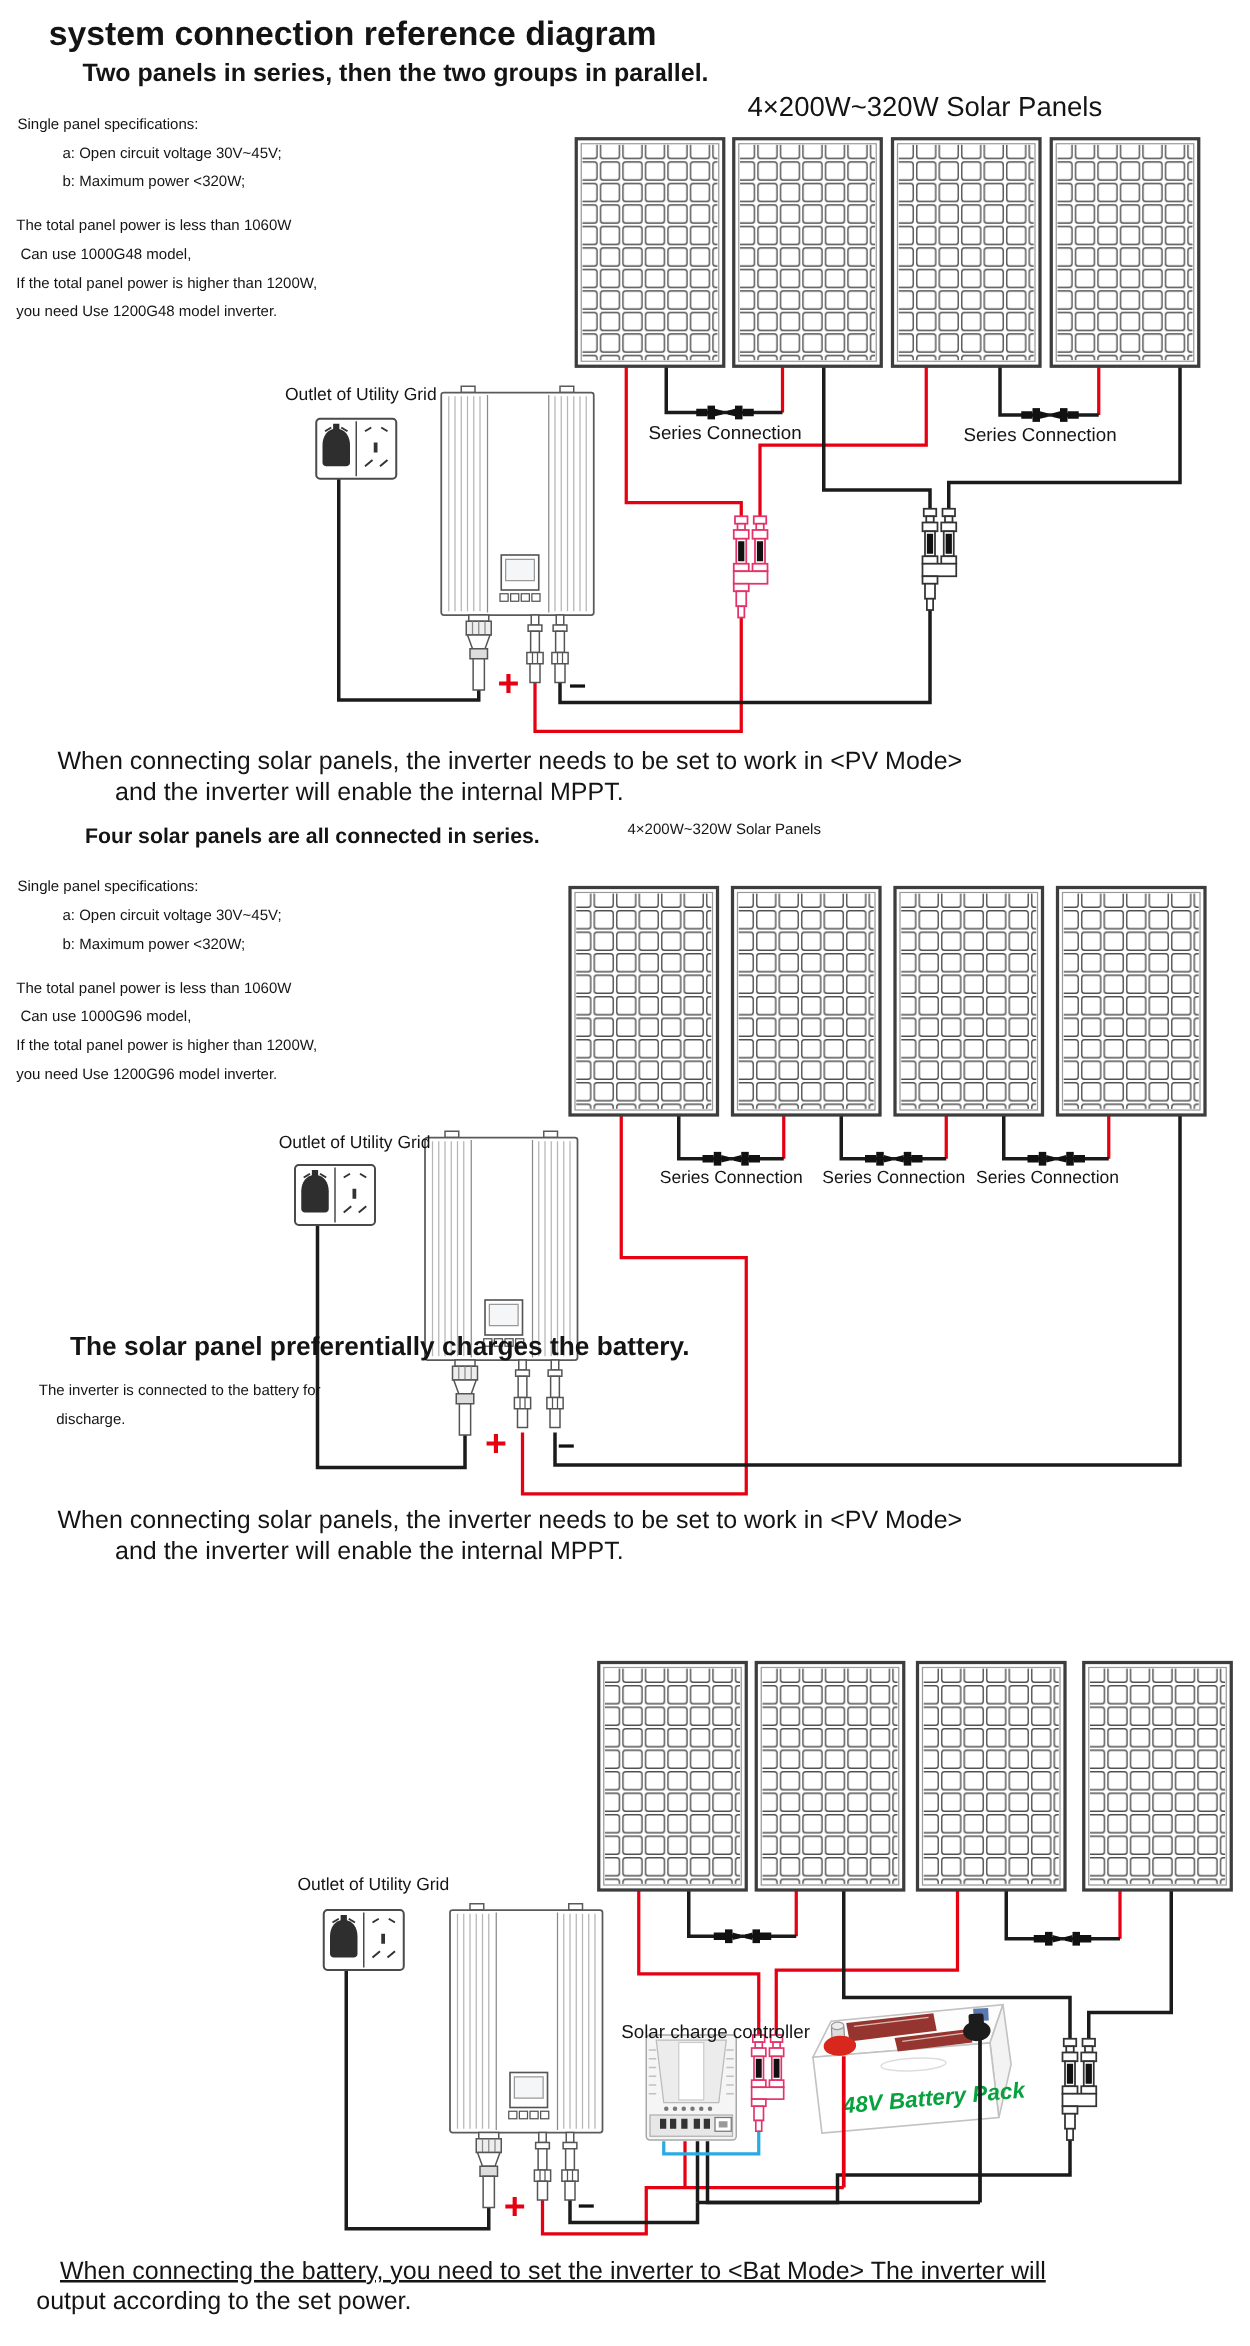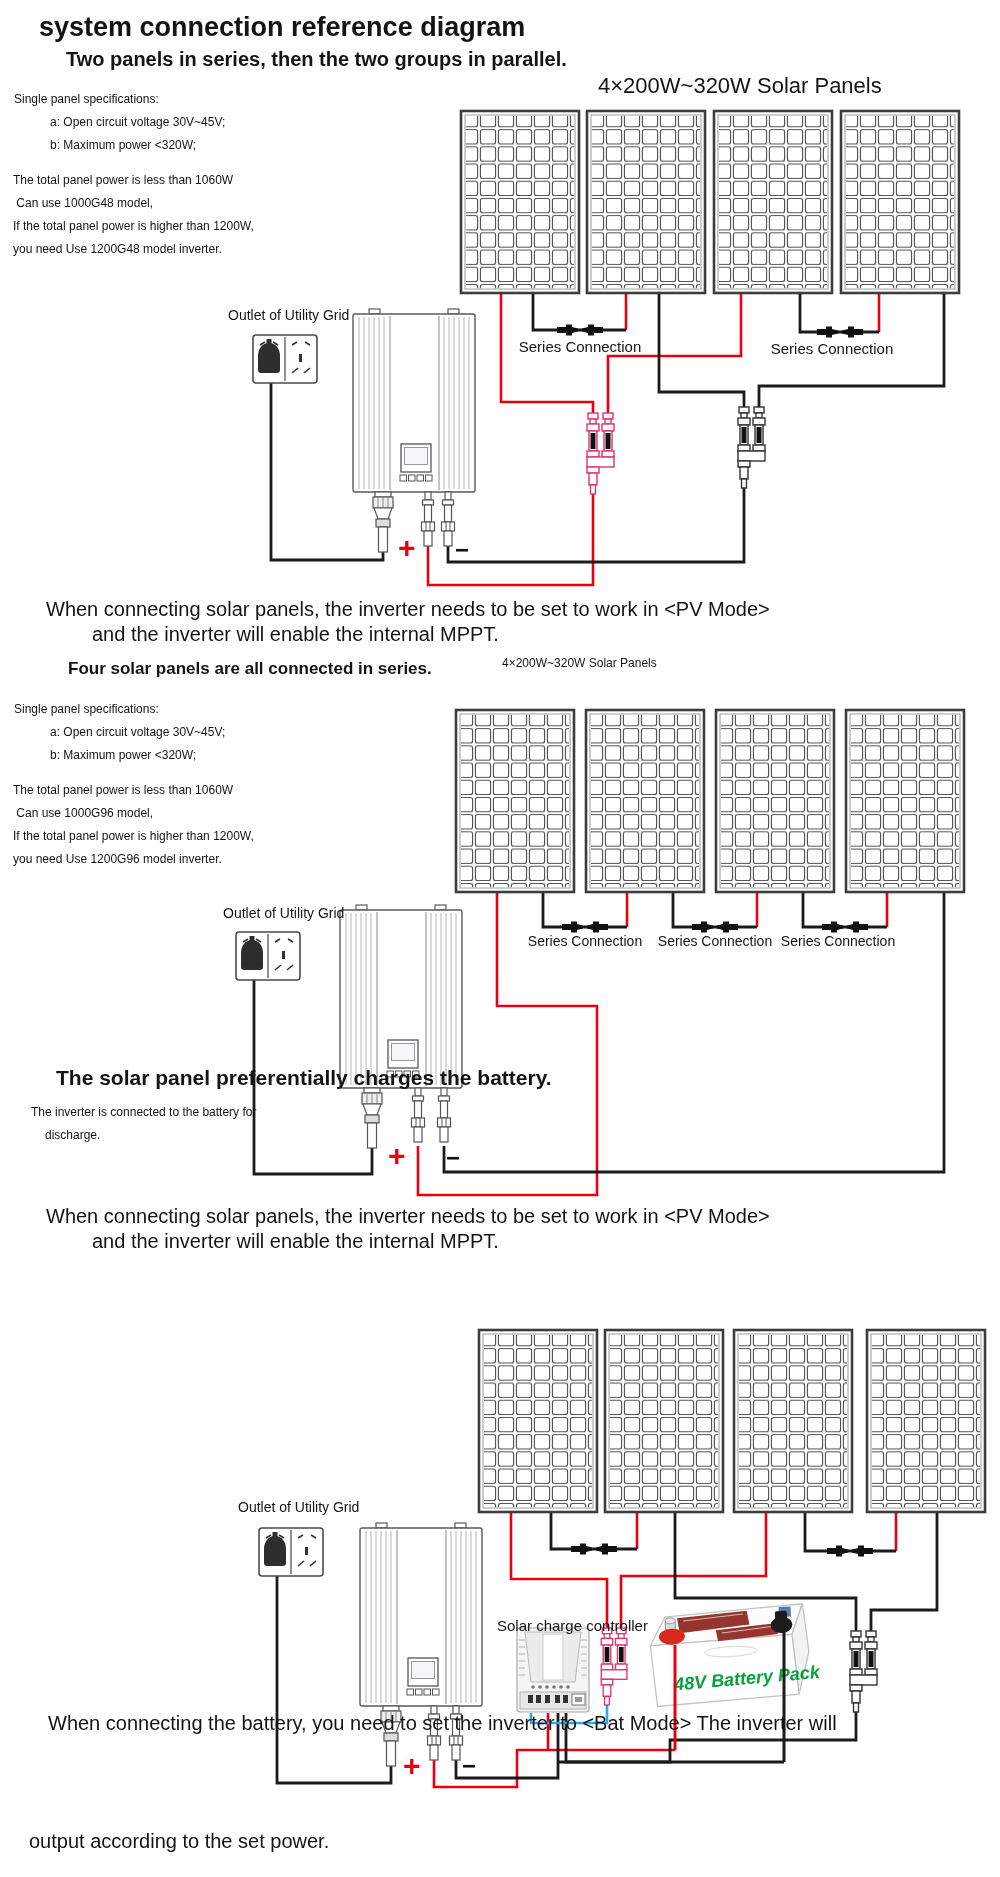--- a/index.html
+++ b/index.html
@@ -341,16 +341,16 @@
 <div class="t fnote" style="left:46px;top:1205px;">When connecting solar panels, the inverter needs to be set to work in &lt;PV Mode&gt;</div>
 <div class="t fnote" style="left:92px;top:1230px;">and the inverter will enable the internal MPPT.</div>
 
 <div class="t b f21" style="left:56px;top:1066px;">The solar panel preferentially charges the battery.</div>
 <div class="t f19" style="left:31px;top:1106px;">The inverter is connected to the battery for</div>
 <div class="t f19" style="left:45px;top:1129px;">discharge.</div>
 <div class="t f14" style="left:238px;top:1500px;">Outlet of Utility Grid</div>
 <div class="t f15" style="left:497px;top:1604px;margin-top:14px;">Solar charge controller</div>
 <div class="t plus" style="left:403px;top:1749px;">+</div>
 <div class="t minus" style="left:462px;top:1753px;">−</div>
-<div class="t fnote" style="left:48px;top:1712px;">When connecting the battery, you need to set the inverter to &lt;Bat Mode&gt; The inverter will</div>
+<div class="t fnote" style="left:48px;top:1806px;text-decoration:underline;">When connecting the battery, you need to set the inverter to &lt;Bat Mode&gt; The inverter will</div>
 <div class="t fnote" style="left:29px;top:1830px;">output according to the set power.</div>
 
 </div>
 
 </body></html>

